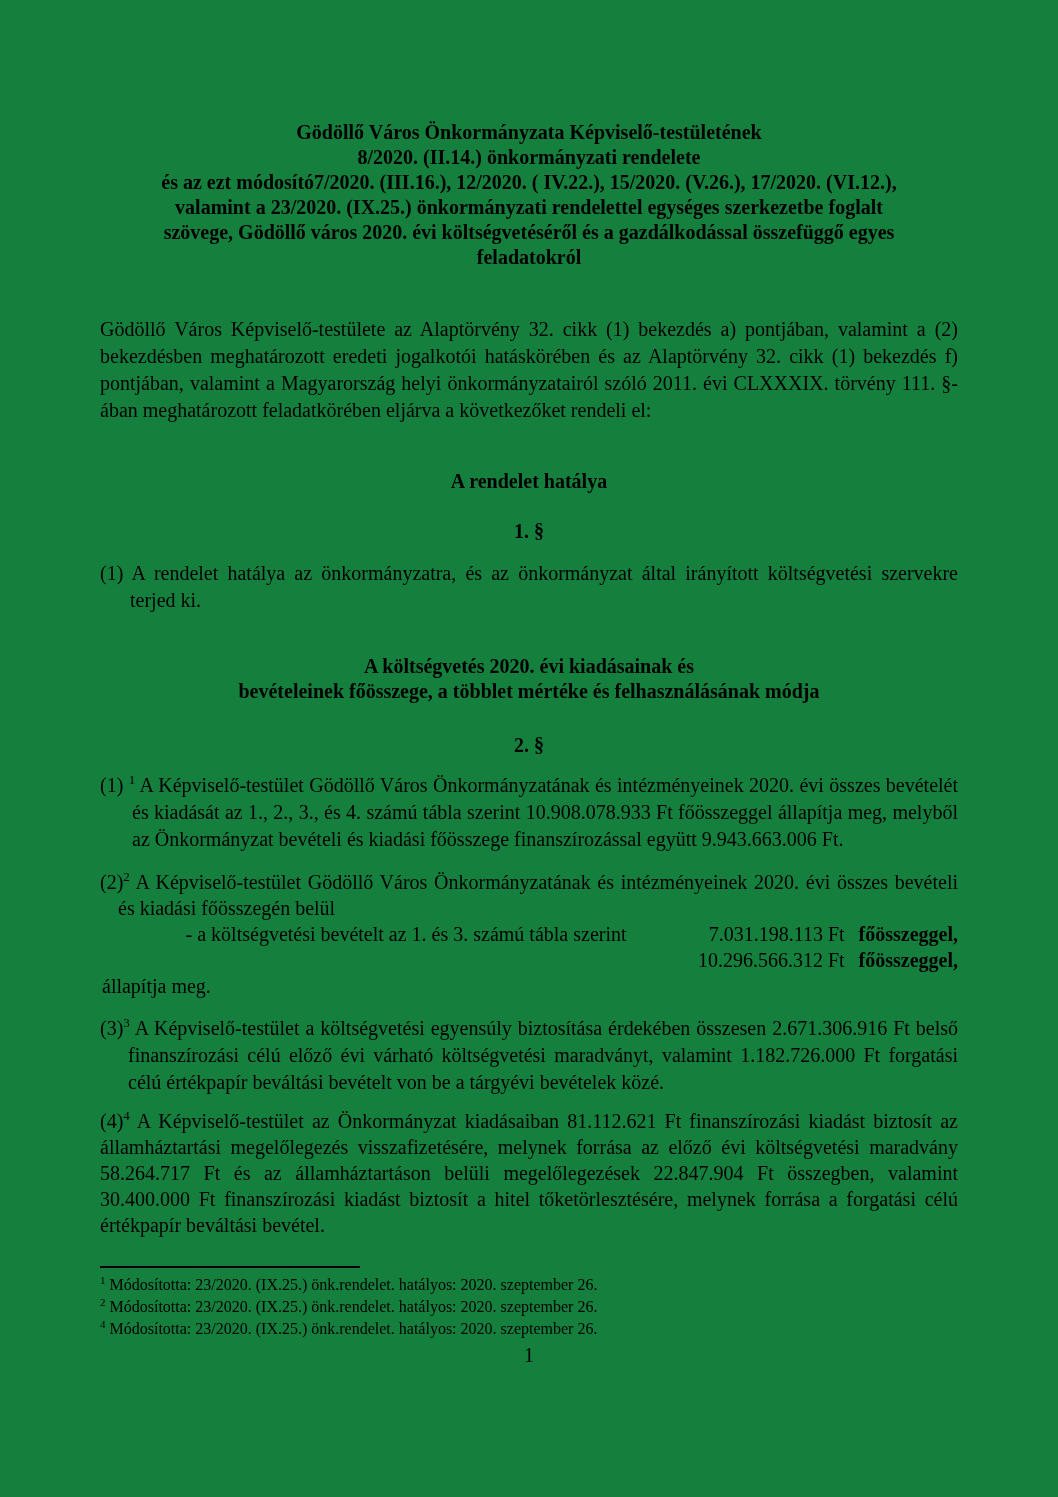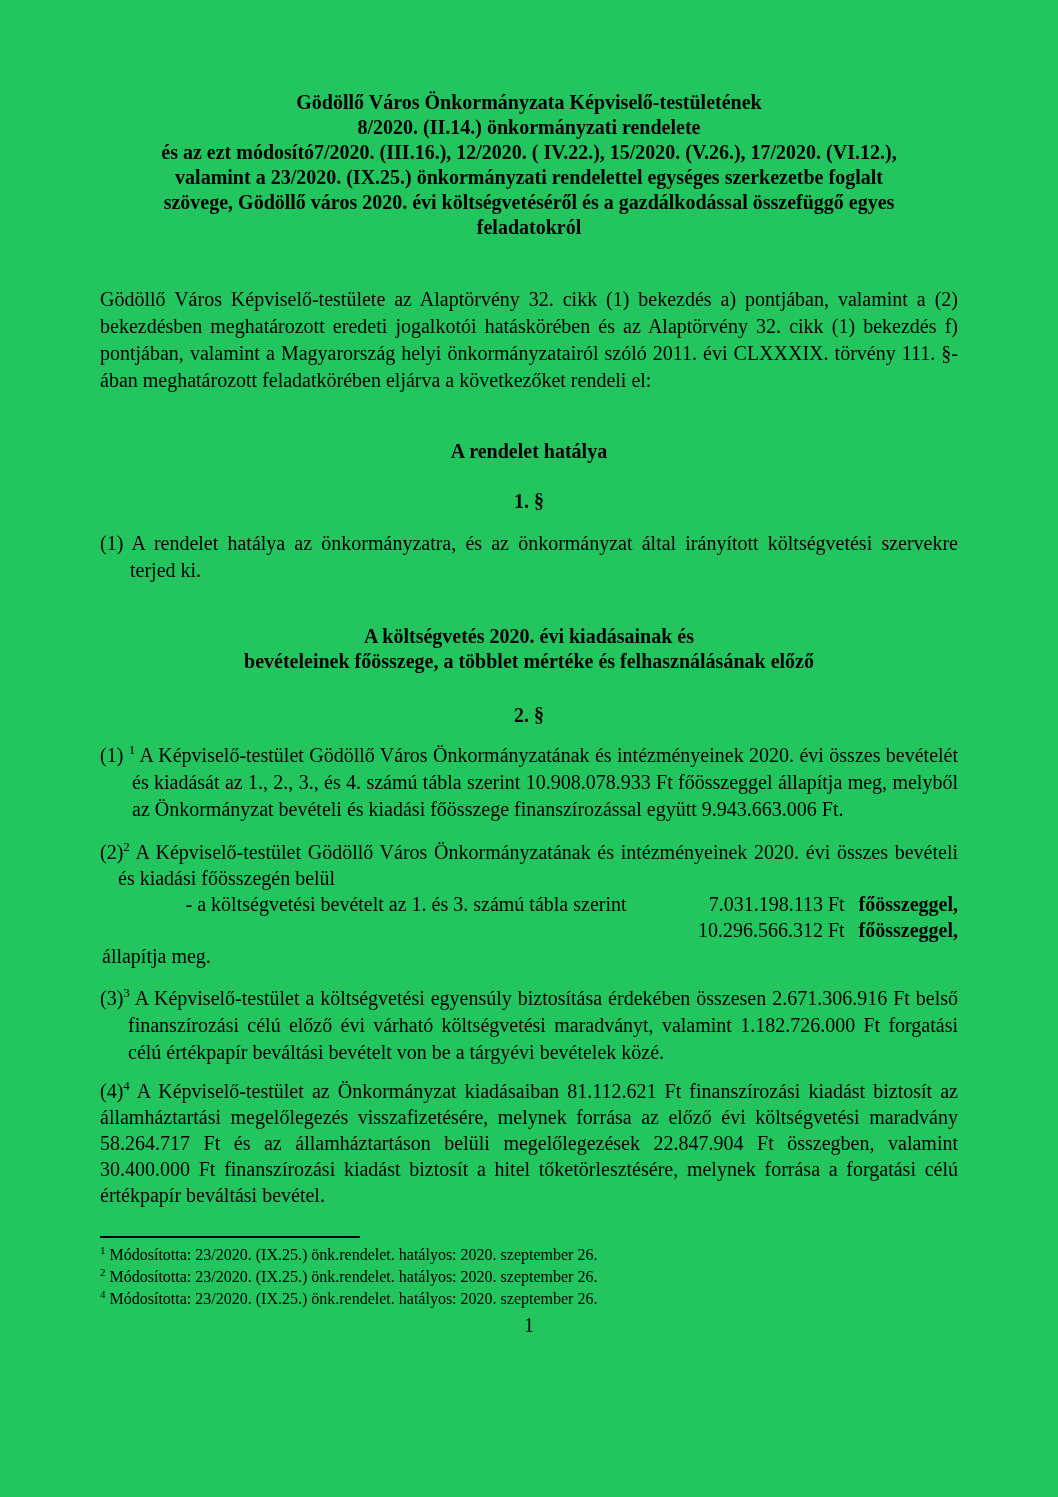--- a/index.html
+++ b/index.html
@@ -1,25 +1,25 @@
 <!DOCTYPE html>
 <html lang="hu"><head>
 <meta charset="utf-8">
 <style>
   * { box-sizing: border-box; }
   html, body { margin: 0; padding: 0; background: #ffffff; }
   .page {
     width: 1058px;
     height: 1497px;
-    background: #22c55e;
+    background: #15803d;
     color: #000000;
     font-family: "Liberation Serif", "DejaVu Serif", serif;
     font-size: 20px;
     position: relative;
-    padding: 90px 100px 0 100px;
+    padding: 120px 100px 0 100px;
     overflow: hidden;
   }
   .doc-title {
     text-align: center;
     font-weight: bold;
     line-height: 25px;
     letter-spacing: 0px;
   }
   .just { text-align: justify; }
   .preamble {
@@ -89,21 +89,21 @@
   <div class="preamble just">Gödöllő Város Képviselő-testülete az Alaptörvény 32. cikk (1) bekezdés a) pontjában, valamint a (2) bekezdésben meghatározott eredeti jogalkotói hatáskörében és az Alaptörvény 32. cikk (1) bekezdés f) pontjában, valamint a Magyarország helyi önkormányzatairól szóló 2011. évi CLXXXIX. törvény 111. §-ában meghatározott feladatkörében eljárva a következőket rendeli el:</div>
 
   <div class="h-center h1">A rendelet hatálya</div>
 
   <div class="h-center sno1">1. §</div>
 
   <div class="p-s1 just"><span>(1)</span> <span>A rendelet hatálya az önkormányzatra, és az önkormányzat által irányított költségvetési szervekre terjed ki.</span></div>
 
   <div class="h-center h2">
     <div>A költségvetés 2020. évi kiadásainak és</div>
-    <div>bevételeinek főösszege, a többlet mértéke és felhasználásának előző</div>
+    <div>bevételeinek főösszege, a többlet mértéke és felhasználásának módja</div>
   </div>
 
   <div class="h-center sno2">2. §</div>
 
   <div class="p21 just"><span>(1)</span> <sup>1</sup> <span>A Képviselő-testület Gödöllő Város Önkormányzatának és intézményeinek 2020. évi összes bevételét és kiadását az 1., 2., 3., és 4. számú tábla szerint 10.908.078.933 Ft főösszeggel állapítja meg, melyből az Önkormányzat bevételi és kiadási főösszege finanszírozással együtt 9.943.663.006 Ft.</span></div>
 
   <div class="p22">
     <div class="p22-intro just"><span>(2)</span><sup>2</sup> <span>A Képviselő-testület Gödöllő Város Önkormányzatának és intézményeinek 2020. évi összes bevételi és kiadási főösszegén belül</span></div>
     <div class="amount-row">
       <span class="lbl">- a költségvetési bevételt az 1. és 3. számú tábla szerint</span>

